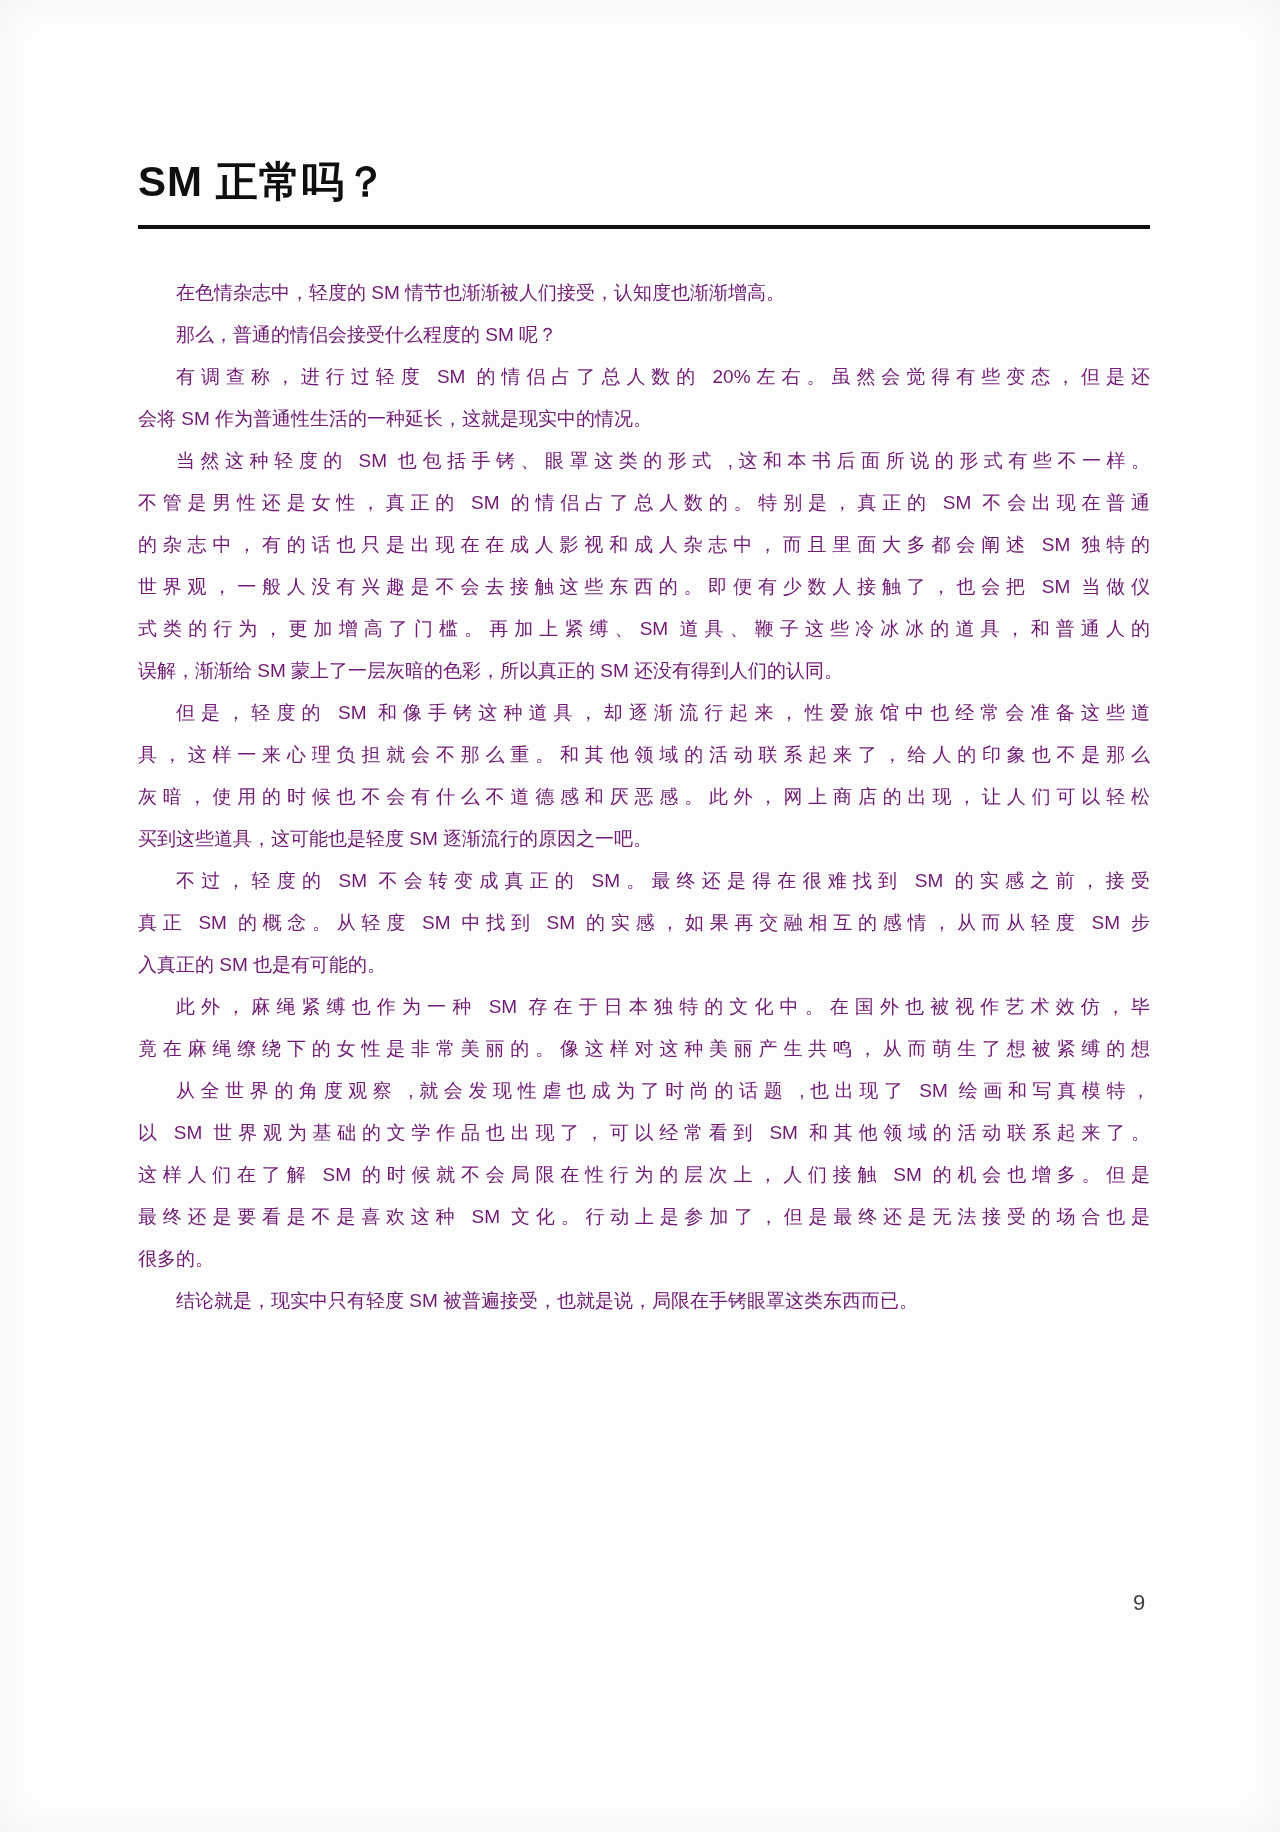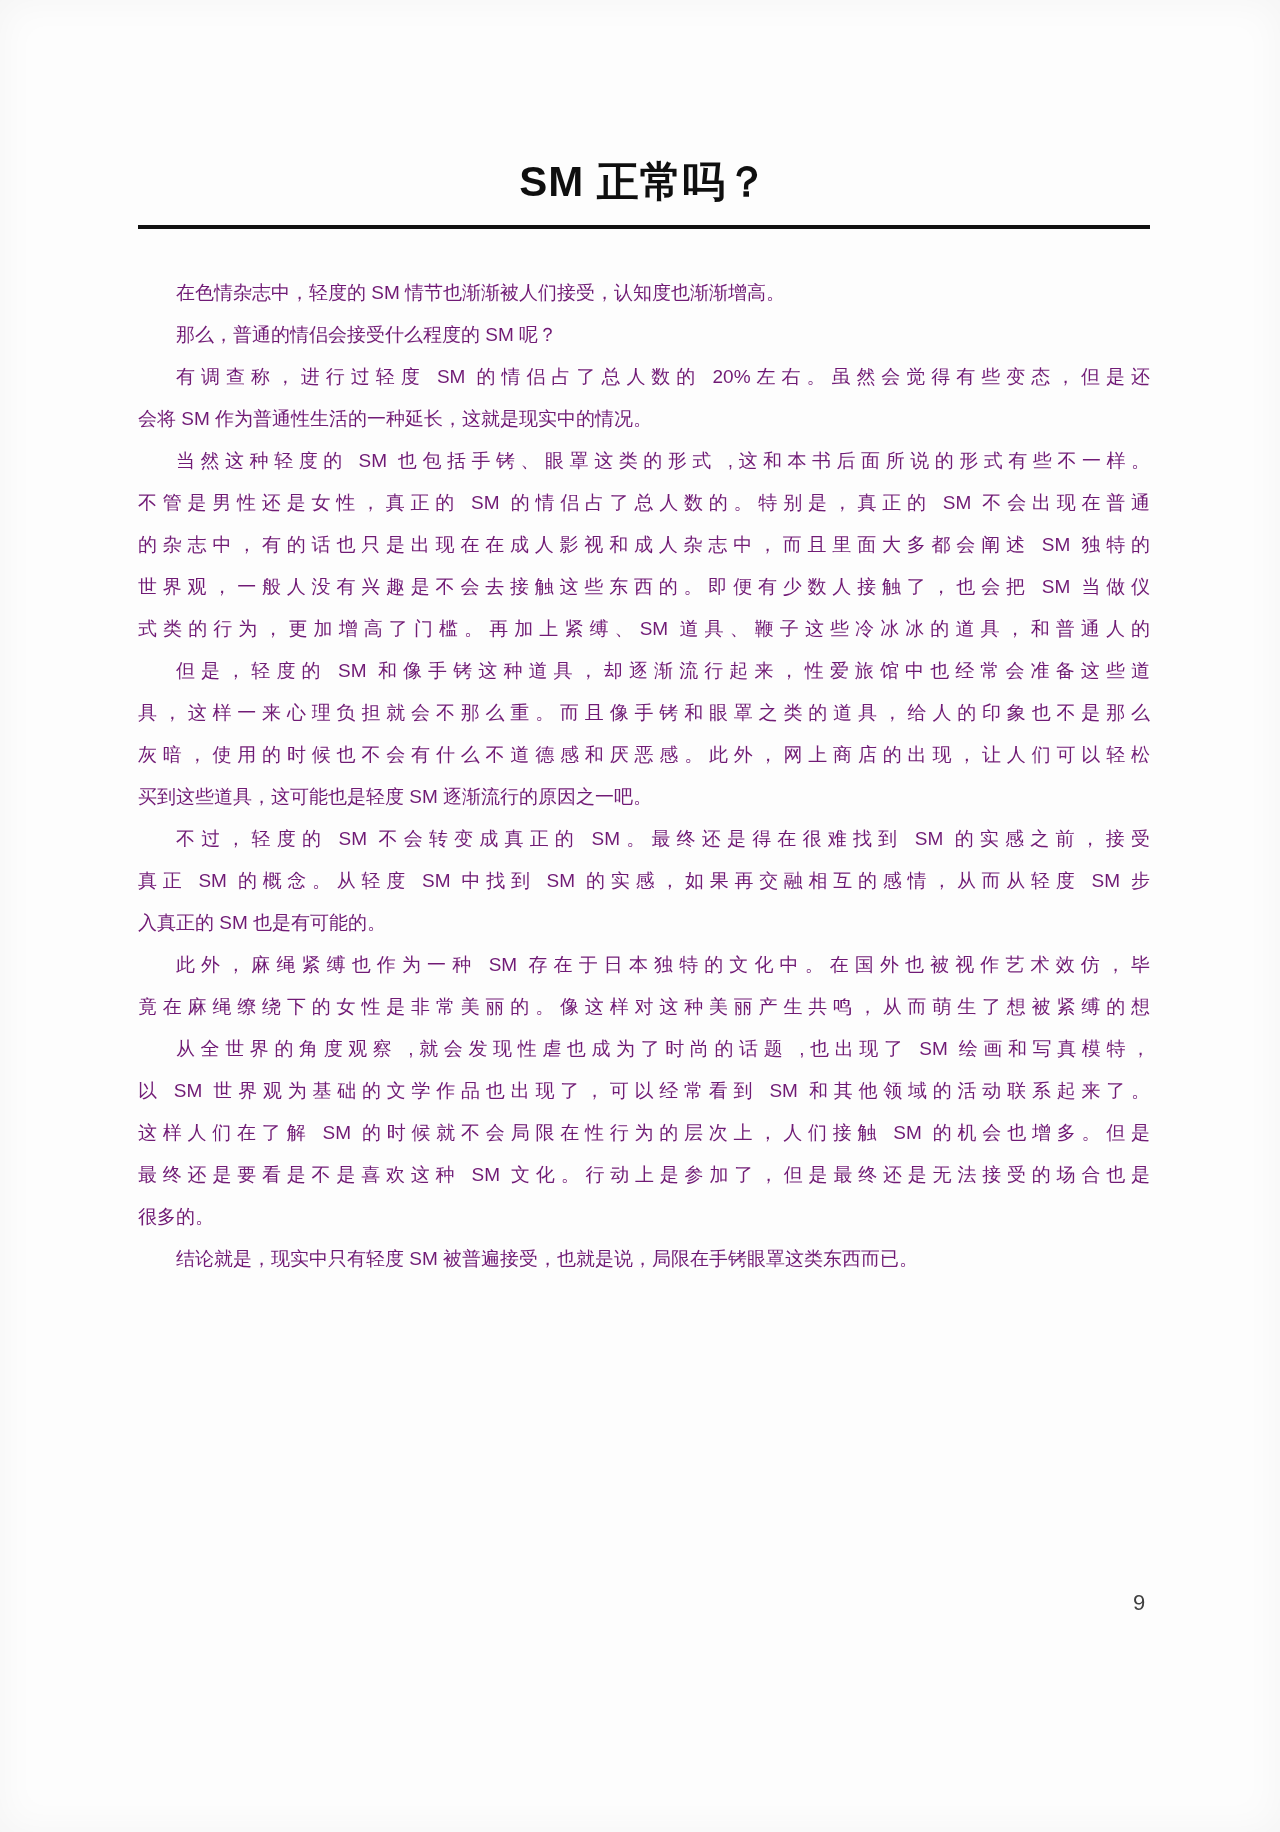--- a/index.html
+++ b/index.html
@@ -24,21 +24,21 @@
     width: 1012px;
     top: 0;
   }
   header { display: block; }
   .title {
     margin: 0;
     padding-top: 153px;
     font-size: 42px;
     line-height: 58px;
     font-weight: 800;
-    text-align: center;
+    text-align: left;
     color: #0f0f0f;
     letter-spacing: 1px;
   }
   .rule {
     height: 4px;
     background: #111111;
     margin-top: 14px;
   }
   .body {
     margin-top: 43px;
@@ -84,24 +84,25 @@
         <div class="paragraph">
           <div class="line first">有调查称，进行过轻度 SM 的情侣占了总人数的 20%左右。虽然会觉得有些变态，但是还</div>
           <div class="line last">会将 SM 作为普通性生活的一种延长，这就是现实中的情况。</div>
         </div>
         <div class="paragraph">
           <div class="line first">当然这种轻度的 SM 也包括手铐、眼罩这类的形式 ,这和本书后面所说的形式有些不一样。</div>
           <div class="line">不管是男性还是女性，真正的 SM 的情侣占了总人数的。特别是，真正的 SM 不会出现在普通</div>
           <div class="line">的杂志中，有的话也只是出现在在成人影视和成人杂志中，而且里面大多都会阐述 SM 独特的</div>
           <div class="line">世界观，一般人没有兴趣是不会去接触这些东西的。即便有少数人接触了，也会把 SM 当做仪</div>
           <div class="line">式类的行为，更加增高了门槛。再加上紧缚、SM 道具、鞭子这些冷冰冰的道具，和普通人的</div>
+          <div class="line last">误解，渐渐给 SM 蒙上了一层灰暗的色彩，所以真正的 SM 还没有得到人们的认同。</div>
         </div>
         <div class="paragraph">
           <div class="line first">但是，轻度的 SM 和像手铐这种道具，却逐渐流行起来，性爱旅馆中也经常会准备这些道</div>
-          <div class="line">具，这样一来心理负担就会不那么重。而且像手铐和眼罩之类的道具，给人的印象也不是那么</div>
+          <div class="line">具，这样一来心理负担就会不那么重。和其他领域的活动联系起来了，给人的印象也不是那么</div>
           <div class="line">灰暗，使用的时候也不会有什么不道德感和厌恶感。此外，网上商店的出现，让人们可以轻松</div>
           <div class="line last">买到这些道具，这可能也是轻度 SM 逐渐流行的原因之一吧。</div>
         </div>
         <div class="paragraph">
           <div class="line first">不过，轻度的 SM 不会转变成真正的 SM。最终还是得在很难找到 SM 的实感之前，接受</div>
           <div class="line">真正 SM 的概念。从轻度 SM 中找到 SM 的实感，如果再交融相互的感情，从而从轻度 SM 步</div>
           <div class="line last">入真正的 SM 也是有可能的。</div>
         </div>
         <div class="paragraph">
           <div class="line first">此外，麻绳紧缚也作为一种 SM 存在于日本独特的文化中。在国外也被视作艺术效仿，毕</div>

